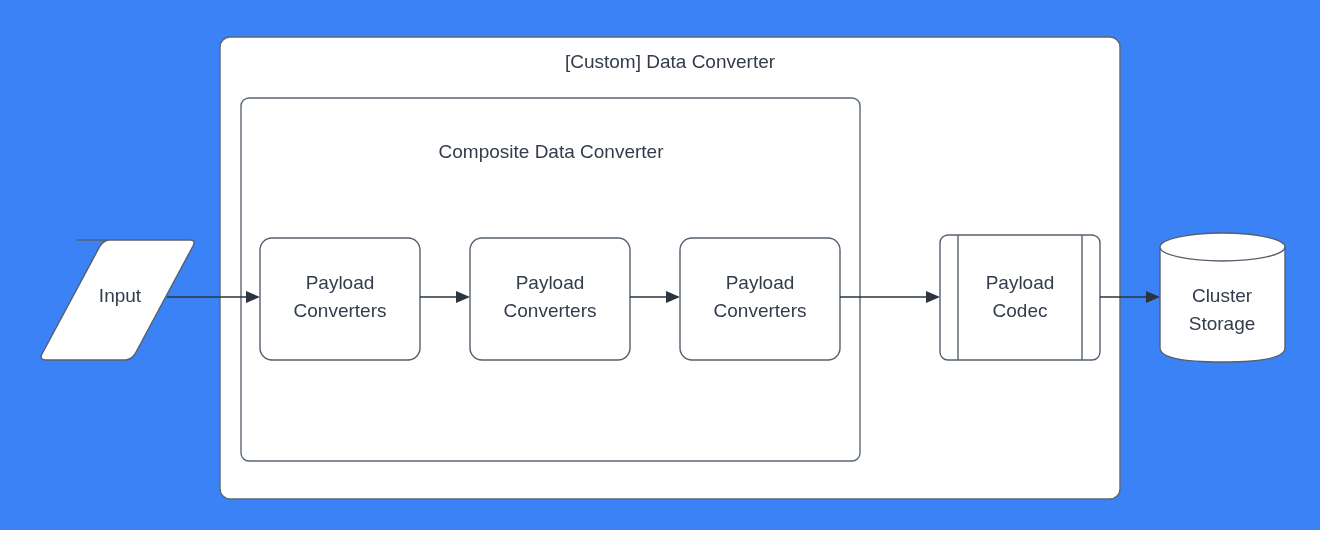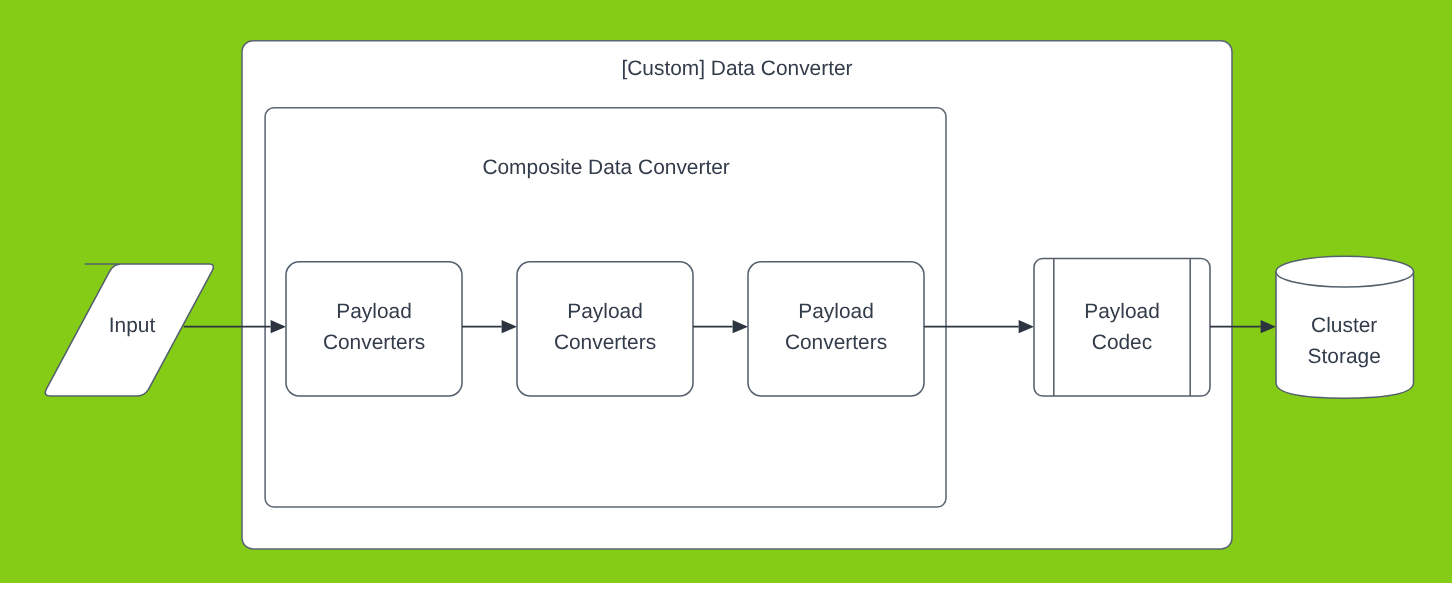--- a/index.html
+++ b/index.html
@@ -10,21 +10,21 @@
   body {
     width: 1320px;
     height: 540px;
     font-family: "Liberation Sans", sans-serif;
     overflow: hidden;
   }
   #diagram-root {
     position: relative;
     width: 1320px;
     height: 530px;
-    background: #84cc16;
+    background: #3b82f6;
   }
   svg.diagram {
     display: block;
     width: 1320px;
     height: 540px;
   }
   .shape-fill {
     fill: #ffffff;
   }
   .shape-stroke {

